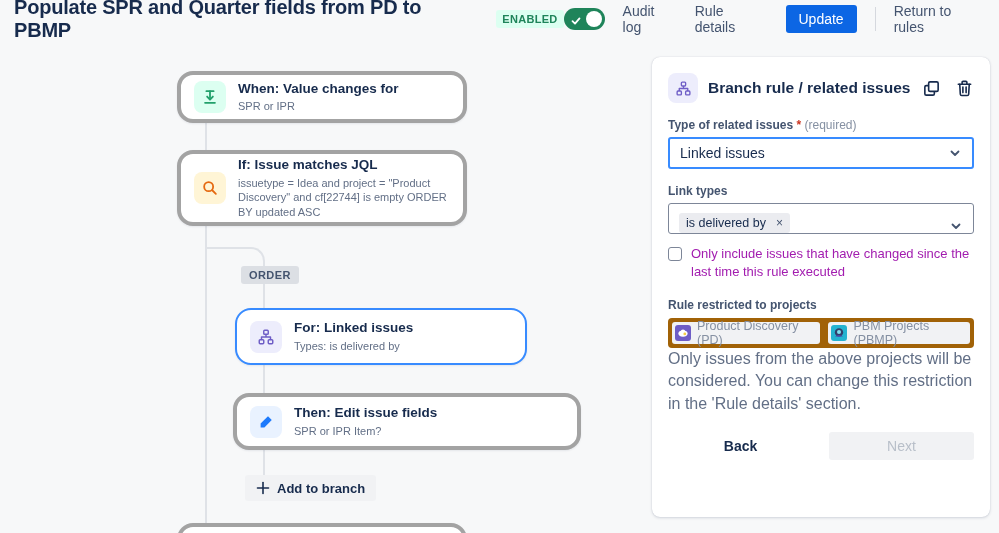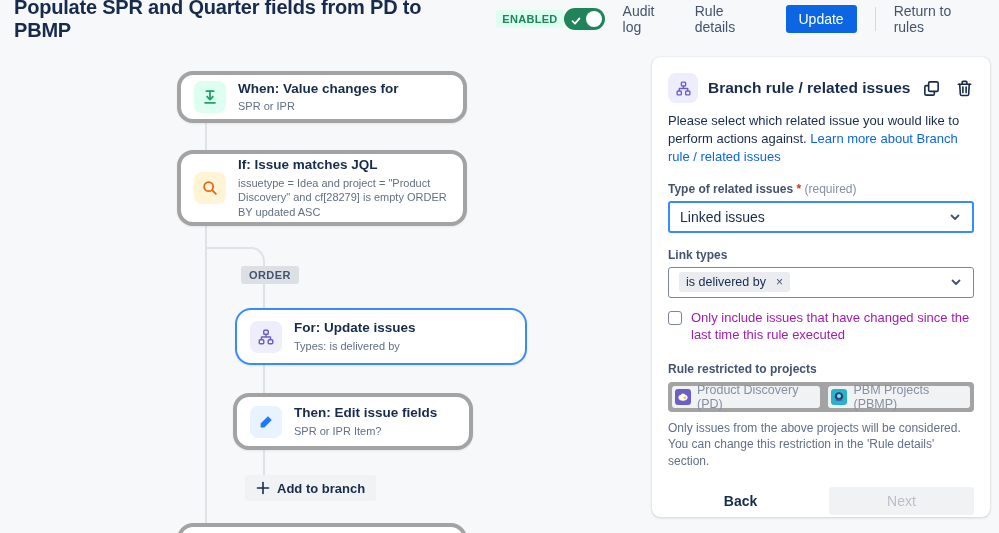--- a/index.html
+++ b/index.html
@@ -93,46 +93,46 @@
   .link { color:#0c66e4; cursor:pointer; }
   .field-label { margin-top:15px; font-size:12px; font-weight:700; color:#44546f; }
   .req-star { color:#ca3521; }
   .req-hint { color:#8590a2; font-weight:400; }
   .select {
     margin-top:5px; height:32px; width:306px; background:#fff;
     border-radius:3px; display:flex; align-items:center;
     padding:0 10px; cursor:pointer;
   }
   .select.focused { border:2px solid #388bff; }
-  .select.normal  { border:1px solid #7d8698; height:31px; }
+  .select.normal  { border:1px solid #7d8698; height:31px;align-items:flex-end; }
   .select-value { font-size:14px; color:#172b4d; flex:1; }
   .tag {
     background:#ebecf0; border-radius:3px; padding:3px 2px 3px 7px;
     display:flex; align-items:center; gap:5px;
     font-size:12.5px; color:#172b4d;
   }
   .tag-x { font-size:12px; color:#44546f; padding:0 5px; cursor:pointer; }
   .spacer { flex:1; }
   .checkbox-row { margin-top:11px; display:flex; gap:9px; }
   .checkbox {
     width:14px; height:14px; border:1px solid #7d8698; border-radius:3px;
     background:#fff; flex:0 0 14px; margin-top:2px; cursor:pointer;
   }
   .checkbox-label { font-size:13px; line-height:1.35; color:#a21caf; }
   .projects-box {
-    margin-top:6px; background:#a3a3a3; border-radius:4px;
+    margin-top:6px; background:#a16207; border-radius:4px;
     padding:4px; display:flex; gap:8px; align-items:center;
   }
   .project-badge {
     background:#f1f2f4; border-radius:3px; height:22px;
     display:flex; align-items:center; gap:6px; padding:0 7px 0 3px;
   }
   .project-avatar { width:16px; height:16px; border-radius:3px; position:relative; flex:0 0 16px; }
   .project-name { font-size:12.5px; color:#8590a2; }
-  .projects-note { margin-top:8px; font-size:12px; line-height:1.4; color:#626f86; }
+  .projects-note { font-size:16px; line-height:1.4; color:#626f86; }
   .btn-row { margin-top:17px; display:flex; gap:16px; }
   .btn-back {
     flex:1; height:28px; background:transparent; border:none;
     font-size:14px; font-weight:600; color:#172b4d; cursor:pointer;
     font-family:"Liberation Sans", sans-serif;
   }
   .btn-next {
     flex:1; height:28px; background:#f1f2f4; border:none; border-radius:3px;
     font-size:14px; font-weight:500; color:#b8bfc9; cursor:default;
     font-family:"Liberation Sans", sans-serif;
@@ -189,44 +189,44 @@
   <div class="nicon yellow">
     <svg width="18" height="18" viewBox="0 0 20 20">
         <g stroke="#e56910" stroke-width="2" fill="none" stroke-linecap="round">
           <circle cx="8.5" cy="8.5" r="5"></circle>
           <line x1="12.5" y1="12.5" x2="16.5" y2="16.5"></line>
         </g>
       </svg>
   </div>
   <div class="ntext">
     <div class="ntitle">If: Issue matches JQL</div>
-    <div class="nsub">issuetype = Idea and project = "Product Discovery" and cf[28279] is empty ORDER BY updated ASC</div>
+    <div class="nsub">issuetype = Idea and project = "Product Discovery" and cf[22744] is empty ORDER BY updated ASC</div>
   </div>
 </div>
 
 <div class="branch-pill">ORDER</div>
 
 <div class="node selected" style="left:235px; top:308px; width:292px; height:57px;">
   <div class="nicon purple">
     <svg width="18" height="18" viewBox="0 0 20 20">
         <g stroke="#6e5dc6" stroke-width="1.6" fill="none" stroke-linejoin="round">
           <rect x="7.5" y="2.5" width="5" height="4.5" rx="1"></rect>
           <rect x="2.5" y="13" width="5" height="4.5" rx="1"></rect>
           <rect x="12.5" y="13" width="5" height="4.5" rx="1"></rect>
           <path d="M10 7 L10 10 M5 13 L5 10 L15 10 L15 13"></path>
         </g>
       </svg>
   </div>
   <div class="ntext">
-    <div class="ntitle">For: Update issues</div>
+    <div class="ntitle">For: Linked issues</div>
     <div class="nsub">Types: is delivered by</div>
   </div>
 </div>
 
-<div class="node" style="left:233px; top:393px; width:240px; height:57px;">
+<div class="node" style="left:233px; top:393px; width:348px; height:57px;">
   <div class="nicon blue">
     <svg width="18" height="18" viewBox="0 0 20 20">
         <g fill="#1d7afc">
           <path d="M12.2 3.6 L16.4 7.8 L8.2 16 L4 16 L4 11.8 Z" transform="rotate(0 10 10)"></path>
           <path d="M13.3 2.5 a1.6 1.6 0 0 1 2.3 0 l1.9 1.9 a1.6 1.6 0 0 1 0 2.3 l-0.9 0.9 -4.2-4.2 Z" opacity="0"></path>
         </g>
       </svg>
   </div>
   <div class="ntext">
     <div class="ntitle">Then: Edit issue fields</div>
@@ -277,21 +277,20 @@
               <path d="M7.5 5.5 L7.5 3.5 A1 1 0 0 1 8.5 2.5 L11.5 2.5 A1 1 0 0 1 12.5 3.5 L12.5 5.5"></path>
               <path d="M5 5.5 L5.6 16 A1.5 1.5 0 0 0 7.1 17.4 L12.9 17.4 A1.5 1.5 0 0 0 14.4 16 L15 5.5"></path>
               <line x1="8.3" y1="8.5" x2="8.3" y2="14.3"></line>
               <line x1="11.7" y1="8.5" x2="11.7" y2="14.3"></line>
             </g>
           </svg>
       </span>
     </div>
   </div>
 
-  <div class="panel-desc"><span>Please select which related issue you would like to perform actions against. </span><span class="link">Learn more about Branch rule / related issues</span></div>
 
   <div class="field-label">
     <span>Type of related issues</span>
     <span class="req-star">*</span>
     <span class="req-hint">(required)</span>
   </div>
   <div class="select focused">
     <span class="select-value">Linked issues</span>
     <span style="display:flex;">
       <svg width="14" height="14" viewBox="0 0 14 14">

